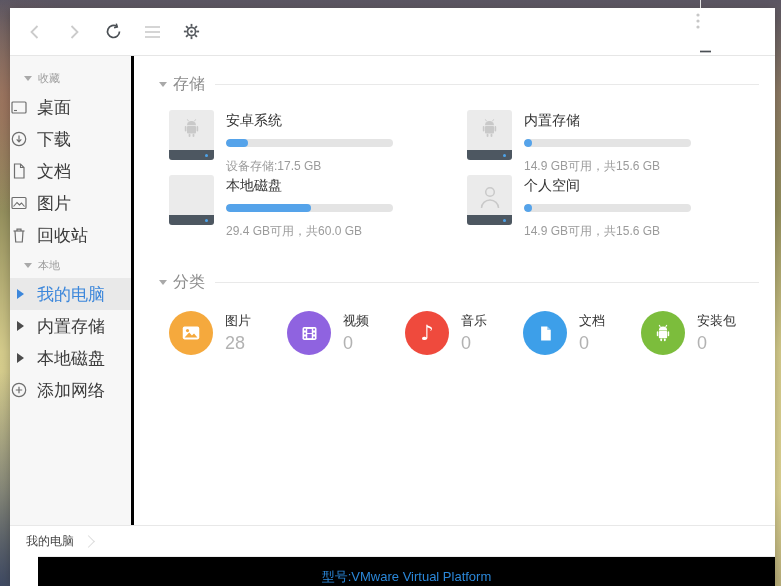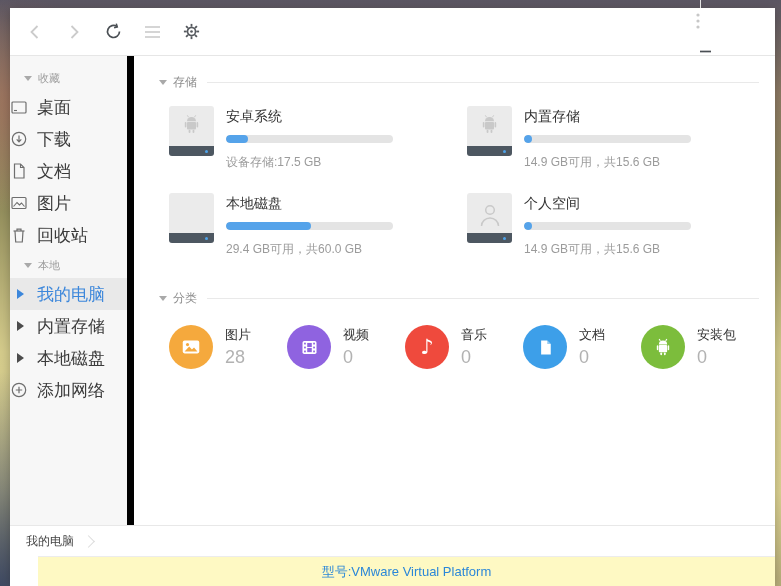--- a/index.html
+++ b/index.html
@@ -24,41 +24,41 @@
   .tb-btn { width:26px; height:26px; display:flex; align-items:center; justify-content:center;
     margin-right:13px; cursor:default; }
   .tb-right { margin-left:auto; display:flex; align-items:center;flex-direction:column; }
   .tb-divider { width:1px; height:22px; background:#e3e3e3; margin:0 10px; }
   .search-box { display:flex; align-items:center; width:118px; }
   .search-placeholder { color:#b9b9b9; font-size:13px; margin-left:7px; }
   .winctl { width:28px; height:28px; display:flex; align-items:center; justify-content:center; margin-left:10px; }
 
   
   .body-row { flex:1; display:flex; min-height:0; }
-  .sidebar { width:124px; flex:0 0 124px; background:#f7f7f7; border-right:7px solid #000000; padding-top:8px; }
+  .sidebar { width:124px; flex:0 0 124px; background:#f7f7f7; border-right:3px solid #000000; padding-top:8px; }
   .side-header { height:25px; display:flex; align-items:center; padding-left:14px;
     color:#9c9c9c; font-size:11px; margin-top:2px; }
   .side-header .tri-down { width:0; height:0; border-left:4px solid transparent;
     border-right:4px solid transparent; border-top:5px solid #a9a9a9; margin-right:6px; }
   .side-item { height:32px; display:flex; align-items:center; 
     font-size:17px; color:#3b3b3b; cursor:default;text-align:center; }
   .side-item .ico { width:17px; height:17px; display:flex; align-items:center; justify-content:center; margin-right:10px; }
   .side-item.selected { background:#e9e9e9; color:#3c87db; }
   .tri-right { width:0; height:0; border-top:5px solid transparent; border-bottom:5px solid transparent;
     border-left:7px solid #4c4c4c; margin-left:3px; }
   .selected .tri-right { border-left-color:#3c87db; }
 
   .main { flex:1; background:#fff; padding:18px 16px 0 25px; overflow:hidden; }
-  .section-header { display:flex; align-items:center; color:#8d8d8d; font-size:12px; }
+  .section-header { display:flex; align-items:center; color:#8d8d8d; font-size:16px; }
   .section-header .tri-down { width:0; height:0; border-left:4px solid transparent;
     border-right:4px solid transparent; border-top:5px solid #a9a9a9; margin-right:6px; }
   .section-header .rule { flex:1; height:1px; background:#e9e9e9; margin-left:10px; }
 
   
-  .storage-grid { display:grid; grid-template-columns:298px 298px; row-gap:22px; margin:15px 0 6px 10px; }
+  .storage-grid { display:grid; grid-template-columns:298px 298px; margin:15px 0 6px 10px; }
   .storage-item { display:flex; }
   .drive-icon { width:45px; height:50px; background:#ebebeb; border-radius:3px; position:relative;
     display:flex; align-items:flex-start; justify-content:center; padding-top:6px; flex:0 0 45px; }
   .drive-strip { position:absolute; left:0; bottom:0; width:100%; height:10px; background:#4d5761;
     border-radius:0 0 3px 3px; }
   .led { position:absolute; right:6px; top:3.5px; width:3px; height:3px; border-radius:50%; background:#4da3ea; }
   .storage-info { margin-left:12px; padding-top:2px; }
   .storage-name { font-size:14px; color:#333; }
   .progress-track { width:167px; height:8px; background:#e4e4e4; border-radius:4px; margin-top:9px; overflow:hidden; }
   .progress-fill { height:100%; background:#55a3ea; border-radius:4px; }
@@ -73,22 +73,22 @@
   .cat-label { font-size:13px; color:#333; }
   .cat-count { font-size:18px; color:#b2b2b2; margin-top:3px; }
   .music-glyph { color:#fff; font-family:"DejaVu Sans",sans-serif; font-size:21px; line-height:1; }
 
   
   .breadcrumb { height:31px; flex:0 0 31px; border-top:1px solid #e8e8e8; background:#fff;
     display:flex; align-items:center; }
   .crumb { height:100%; display:flex; align-items:center; padding:0 8px 0 16px; font-size:12px; color:#444; }
   .crumb-chevron { width:9px; height:9px; border-top:1px solid #dcdcdc; border-right:1px solid #dcdcdc;
     transform:rotate(45deg); margin-left:2px; }
-  .statusbar { height:30px; flex:0 0 30px; background:#fef9c3; border-top:1px solid #ececec;
-    display:flex; align-items:center; justify-content:center;margin-left:28px; }
+  .statusbar { height:30px; flex:0 0 30px; background:#000000; border-top:1px solid #ececec;
+    display:flex; align-items:flex-end; justify-content:center;margin-left:28px; }
   .status-text { font-size:13px; color:#2b87d8; }
 </style>
 </head>
 <body>
 
 <div class="window">
 
   <div class="toolbar">
     <div class="tb-btn">
       <svg width="18" height="18" viewBox="0 0 18 18">

